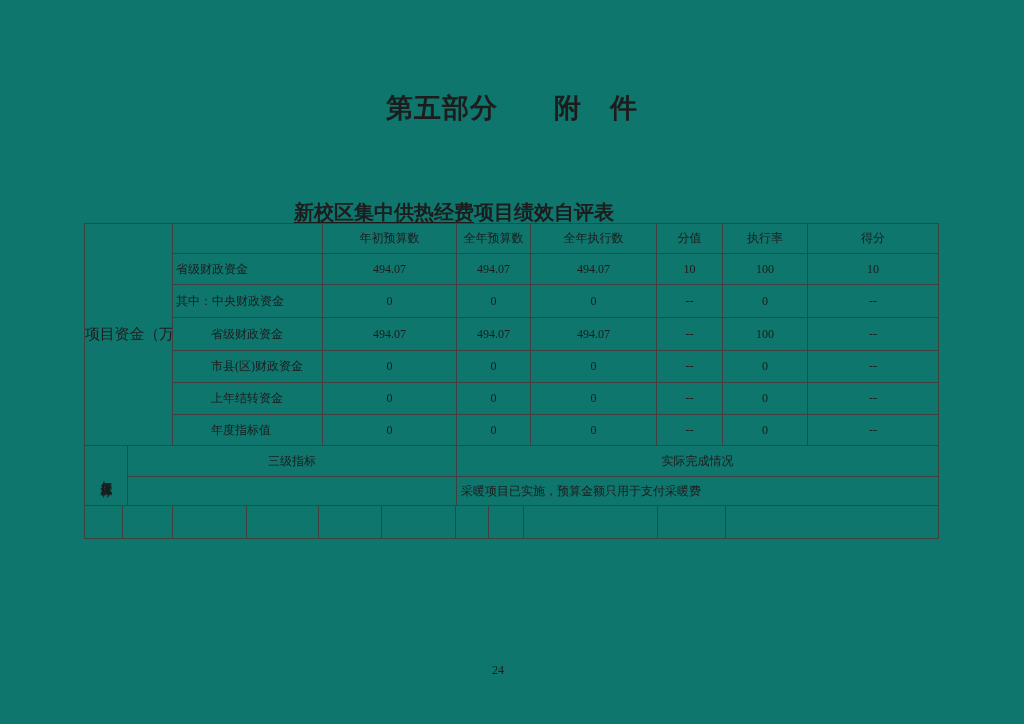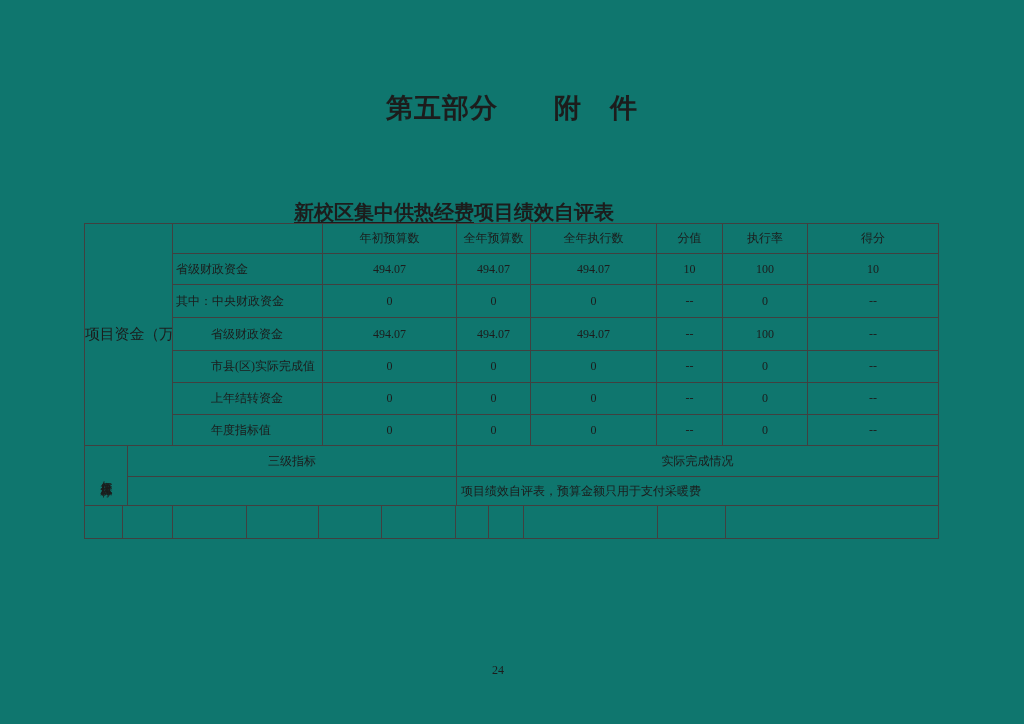--- a/index.html
+++ b/index.html
@@ -104,21 +104,21 @@
       <tr class="h32">
         <td class="sub ind">省级财政资金</td>
         <td>494.07</td>
         <td>494.07</td>
         <td>494.07</td>
         <td>--</td>
         <td>100</td>
         <td>--</td>
       </tr>
       <tr class="h31">
-        <td class="sub ind">市县(区)实际完成值</td>
+        <td class="sub ind">市县(区)财政资金</td>
         <td>0</td>
         <td>0</td>
         <td>0</td>
         <td>--</td>
         <td>0</td>
         <td>--</td>
       </tr>
       <tr class="h31">
         <td class="sub ind">上年结转资金</td>
         <td>0</td>
@@ -147,21 +147,21 @@
           <col style="width:482px">
         </colgroup>
       <tbody>
           <tr class="h30">
         <td rowspan="2"><span class="vlabel">年度总体目标</span></td>
         <td>三级指标</td>
         <td>实际完成情况</td>
       </tr>
       <tr class="h28">
         <td></td>
-        <td class="left">项目绩效自评表，预算金额只用于支付采暖费</td>
+        <td class="left">采暖项目已实施，预算金额只用于支付采暖费</td>
       </tr>
     </tbody>
       </table>
 
     <table>
       <colgroup>
           <col style="width:38px">
           <col style="width:50px">
           <col style="width:74px">
           <col style="width:72px">

